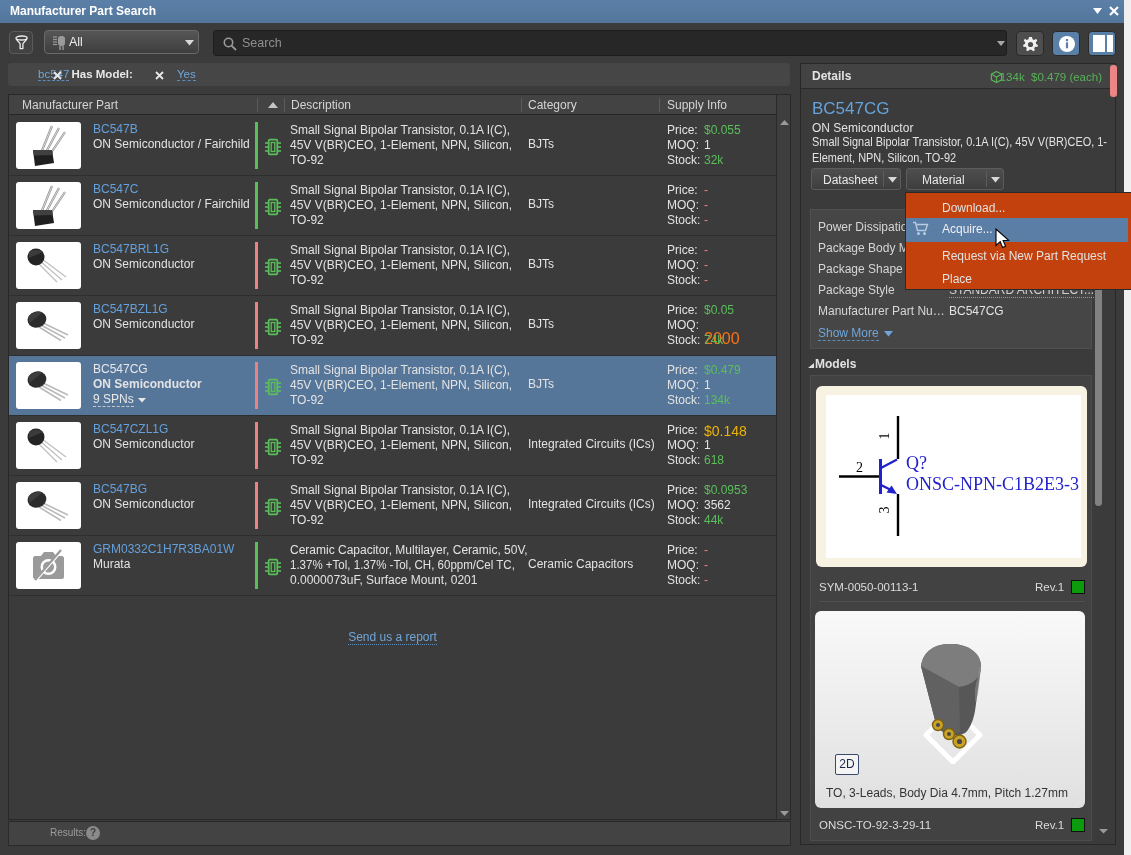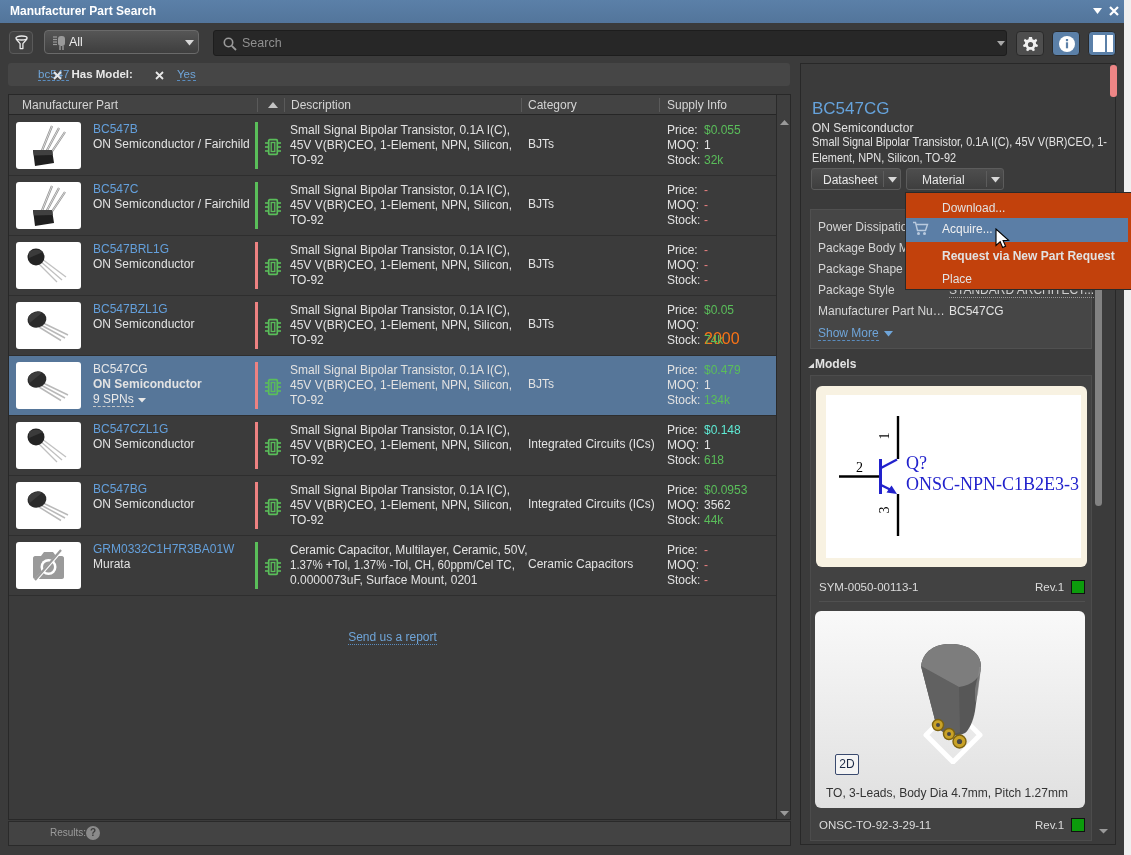--- a/index.html
+++ b/index.html
@@ -292,21 +292,21 @@
       <line x1="0" y1="13" x2="3.7" y2="13" stroke="#5abe5a" stroke-width="1.6"></line>
 <line x1="12.3" y1="5" x2="16" y2="5" stroke="#5abe5a" stroke-width="1.6"></line>
       <line x1="12.3" y1="9" x2="16" y2="9" stroke="#5abe5a" stroke-width="1.6"></line>
       <line x1="12.3" y1="13" x2="16" y2="13" stroke="#5abe5a" stroke-width="1.6"></line>
 </svg>
 <div class="abs txt" style="left:281px;top:328px;font-size:12px;color:#e3e3e3;transform:translateY(0px);">Small Signal Bipolar Transistor, 0.1A I(C),</div>
 <div class="abs txt" style="left:281px;top:328px;font-size:12px;color:#e3e3e3;transform:translateY(15px);">45V V(BR)CEO, 1-Element, NPN, Silicon,</div>
 <div class="abs txt" style="left:281px;top:328px;font-size:12px;color:#e3e3e3;transform:translateY(30px);">TO-92</div>
 <div class="abs txt" style="left:519px;top:342px;font-size:12px;color:#e3e3e3;">Integrated Circuits (ICs)</div>
 <div class="abs txt" style="left:658px;top:328px;font-size:12px;color:#e3e3e3;">Price:</div>
-<div class="abs txt" style="left:695px;top:328px;font-size:12px;color:#5eead4;">$0.148</div>
+<div class="abs txt" style="left:695px;top:328px;font-size:14px;color:#eab308;">$0.148</div>
 <div class="abs txt" style="left:658px;top:343px;font-size:12px;color:#e3e3e3;">MOQ:</div>
 <div class="abs txt" style="left:695px;top:343px;font-size:12px;color:#e3e3e3;">1</div>
 <div class="abs txt" style="left:658px;top:358px;font-size:12px;color:#e3e3e3;">Stock:</div>
 <div class="abs txt" style="left:695px;top:358px;font-size:12px;color:#5abe5a;">618</div>
 <div class="abs" style="left:0;top:440px;width:767px;height:1px;background:#2e2e2e;"></div>
 <div class="abs" style="left:7px;top:387px;width:65px;height:47px;background:#fff;border-radius:3px;"></div>
 <svg class="abs" style="left:7px;top:387px;" width="65" height="47" viewBox="0 0 65 47">
 <line x1="25" y1="20" x2="52" y2="33" stroke="#b9b9b9" stroke-width="1.5"></line>
 <line x1="24" y1="22.5" x2="49" y2="36" stroke="#b9b9b9" stroke-width="1.5"></line>
 <line x1="23" y1="25" x2="45" y2="38.5" stroke="#b9b9b9" stroke-width="1.5"></line>
@@ -385,20 +385,28 @@
   </div>
 </div>
 
 <div class="abs" style="left:8px;top:821px;width:783px;height:25px;background:#434343;border:1px solid #2a2a2a;">
   <div class="abs txt" style="left:9px;top:5px;font-size:10px;color:#9c9c9c;margin-left:32px;">Results: 8</div>
   <div class="abs" style="left:77px;top:4px;width:14px;height:14px;border-radius:50%;background:#8a8a8a;color:#3e3e3e;font-size:10px;font-weight:bold;text-align:center;line-height:14px;">?</div>
 </div>
 
 <div class="abs" style="left:800px;top:63px;width:316px;height:782px;background:#3b3b3b;border:1px solid #282828;">
 
+  <div class="abs" style="left:0;top:0;width:314px;height:25px;background:#434343;border-bottom:1px solid #2a2a2a;">
+    <div class="abs txt" style="left:11px;top:5px;font-size:12px;font-weight:bold;color:#e3e3e3;">Details</div>
+    <svg class="abs" style="left:189px;top:6px;" width="13" height="14" viewBox="0 0 14 14">
+      <path d="M7,1 L12.5,4 L12.5,10 L7,13 L1.5,10 L1.5,4 Z" fill="none" stroke="#58b158" stroke-width="1.3"></path>
+      <path d="M1.5,4 L7,7 L12.5,4 M7,7 L7,13" fill="none" stroke="#58b158" stroke-width="1.3"></path>
+    </svg>
+    <div class="abs txt" style="right:13px;top:7px;font-size:11.5px;color:#58b158;">134k&nbsp; $0.479 (each)</div>
+  </div>
 
   <div class="abs txt" style="left:11px;top:35px;font-size:17px;color:#66a3dc;">BC547CG</div>
   <div class="abs txt" style="left:11px;top:57px;font-size:12px;color:#e3e3e3;">ON Semiconductor</div>
   <div class="abs txt" style="left:11px;top:71px;font-size:12px;line-height:15.5px;color:#e3e3e3;transform:scaleX(.91);transform-origin:left top;">Small Signal Bipolar Transistor, 0.1A I(C), 45V V(BR)CEO, 1-<br>Element, NPN, Silicon, TO-92</div>
 
   <div class="abs" style="left:10px;top:104px;width:90px;height:22px;background:linear-gradient(#4e4e4e,#3e3e3e);border:1px solid #5c5c5c;border-radius:3px;">
     <div class="abs txt" style="left:11px;top:4px;font-size:12px;color:#e8e8e8;">Datasheet</div>
     <div class="abs" style="left:71px;top:2px;width:1px;height:16px;background:#5c5c5c;"></div>
     <svg class="abs" style="left:76px;top:8px;" width="9" height="6">
         <polygon points="0,0 9,0 4.5,5.5" fill="#d8d8d8"></polygon>
@@ -491,19 +499,19 @@
 
 <div class="abs" style="left:905px;top:192px;width:248px;height:98px;background:#c2410c;border:1px solid #2a2a2a;z-index:50;">
   <div class="abs txt" style="left:36px;top:8px;font-size:12px;color:#e2e2e2;">Download...</div>
   <div class="abs" style="left:0;top:25px;width:222px;height:24px;background:#5b7ea6;"></div>
   <svg class="abs" style="left:6px;top:28px;" width="17" height="16" viewBox="0 0 17 16">
     <path d="M1,1.5 L3.5,1.5 L5.5,9.5 L13.5,9.5 L15.5,3.5 L4,3.5" fill="none" stroke="#b9cade" stroke-width="1.4"></path>
     <circle cx="6.5" cy="12.5" r="1.5" fill="#b9cade"></circle>
     <circle cx="12.5" cy="12.5" r="1.5" fill="#b9cade"></circle>
   </svg>
   <div class="abs txt" style="left:36px;top:29px;font-size:12px;color:#f0f0f0;">Acquire...</div>
-  <div class="abs txt" style="left:36px;top:56px;font-size:12px;color:#e2e2e2;font-weight:bold;">Request via New Part Request</div>
+  <div class="abs txt" style="left:36px;top:56px;font-size:12px;color:#e2e2e2;">Request via New Part Request</div>
   <div class="abs txt" style="left:36px;top:79px;font-size:12px;color:#e2e2e2;">Place</div>
 </div>
 
 <svg class="abs" style="left:995px;top:228px;z-index:60;" width="18" height="24" viewBox="0 0 18 24">
   <path d="M1,1 L1,17.5 L5.2,13.7 L7.7,19.6 L10.6,18.3 L8.1,12.6 L13.6,12.3 Z" fill="#fff" stroke="#000" stroke-width="1.1"></path>
 </svg>
 
 </body></html>

